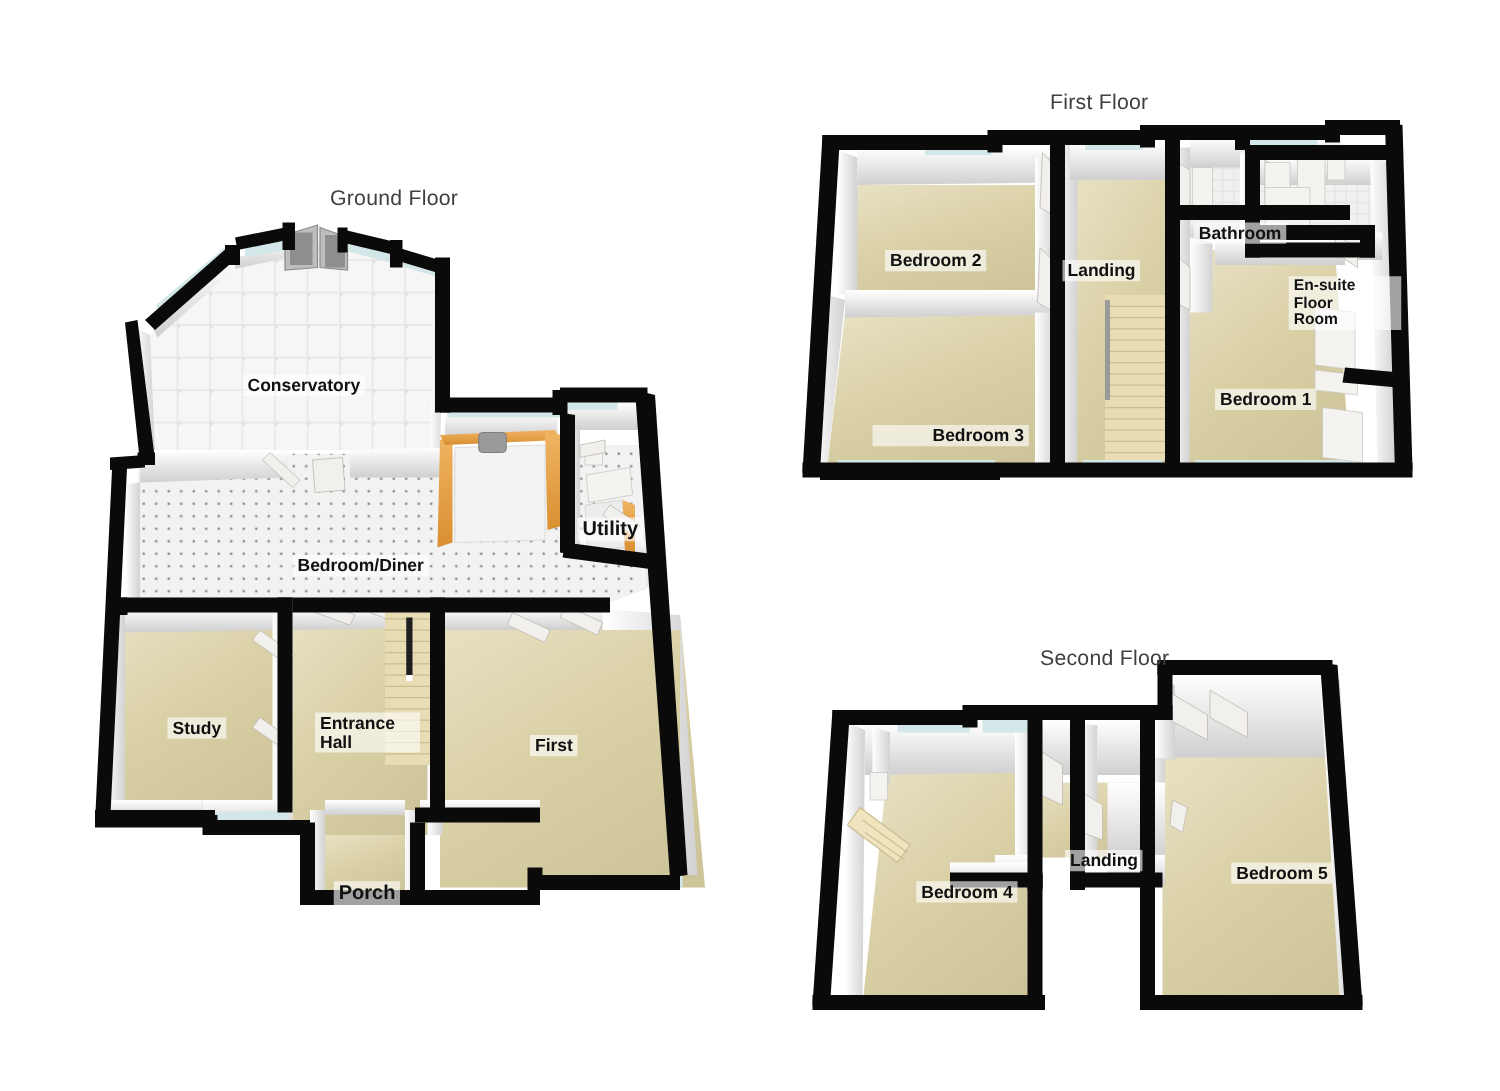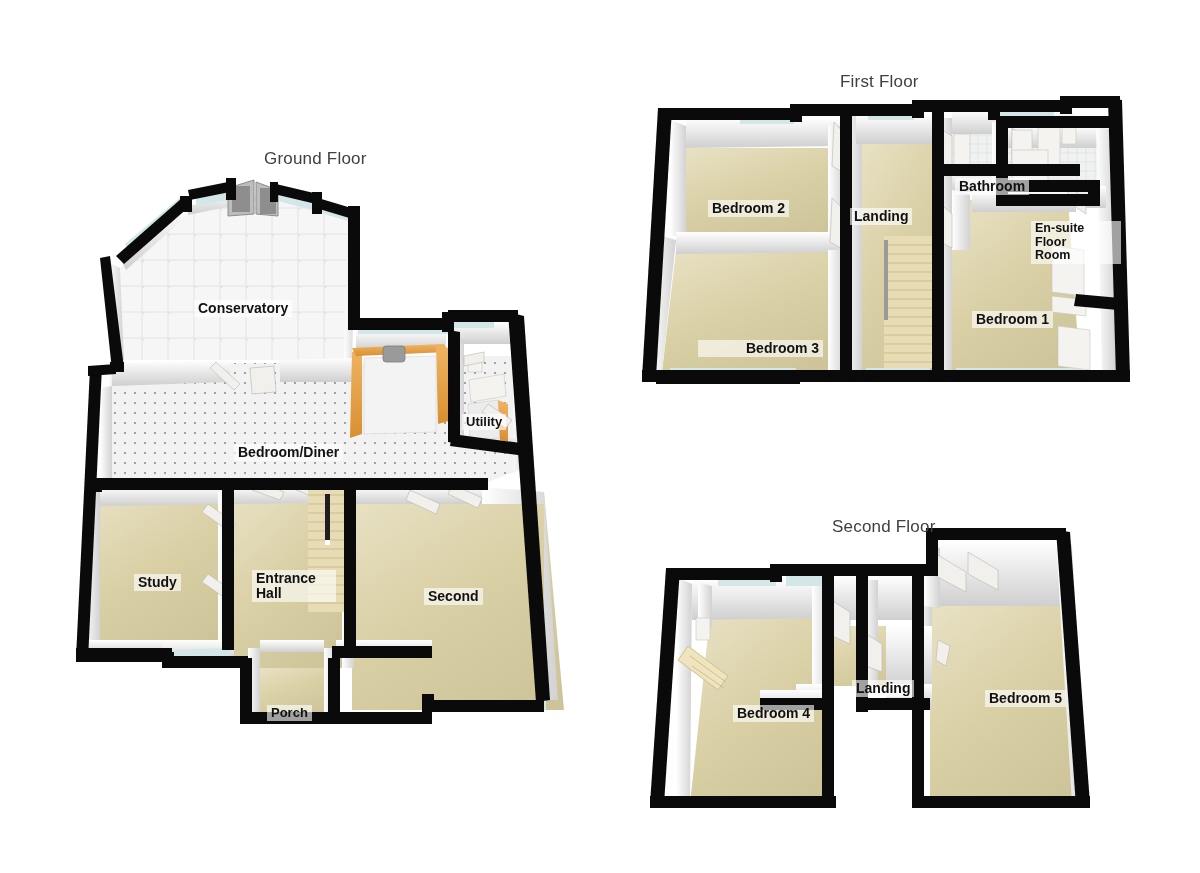--- a/index.html
+++ b/index.html
@@ -13,21 +13,21 @@
   .floor-title{
     position:absolute;font-weight:normal;font-size:17px;color:#404040;
     letter-spacing:.2px;white-space:nowrap;
   }
   
   .rlabel{
     position:absolute;font-weight:bold;color:#111;white-space:nowrap;
     background:rgba(255,255,255,.62);padding:1px 4px;line-height:1.08;
     text-align:left;font-size:14px;margin-top:27px;
   }
-  .rlabel.sm{font-size:13px;}
+  .rlabel.sm{font-size:16px;}
   .rlabel.xs{font-size:12.5px;}
 
   svg{display:block;overflow:visible;}
   .wall{fill:#0a0a0a;}
   .glass{fill:#d3e7e8;}
   .door{fill:#f2f0ec;stroke:#b9b5ad;stroke-width:.6;}
   .wood{fill:url(#woodGrad);}
   .unit{fill:#f4f3f0;stroke:#c8c6c1;stroke-width:.6;}
   .innerwall{fill:url(#wallGrad);}
   .innerwall2{fill:url(#wallGrad2);}
@@ -261,21 +261,21 @@
   </svg>
 
   <div class="rlabel" style="left:182px;top:273px;">Conservatory</div>
   <div class="rlabel" style="left:222px;top:417px;">Bedroom/Diner</div>
   <div class="rlabel sm" style="left:450px;top:387px;">Utility</div>
   <div class="rlabel" style="left:122px;top:547px;">Study</div>
   <div class="rlabel" style="left:240px;top:543px;width:76px;">
     <span>Entrance</span><br>
     <span>Hall</span>
   </div>
-  <div class="rlabel" style="left:412px;top:561px;">Second</div>
+  <div class="rlabel" style="left:412px;top:561px;">First</div>
   <div class="rlabel sm" style="left:255px;top:678px;">Porch</div>
 </div>
 
 <div class="plan" style="left:600px;top:0px;width:560px;height:430px;">
 
   <div class="floor-title" style="left:240px;top:72px;">First Floor</div>
 
   <svg width="560" height="430" viewBox="0 0 560 430">
 
     <g>

